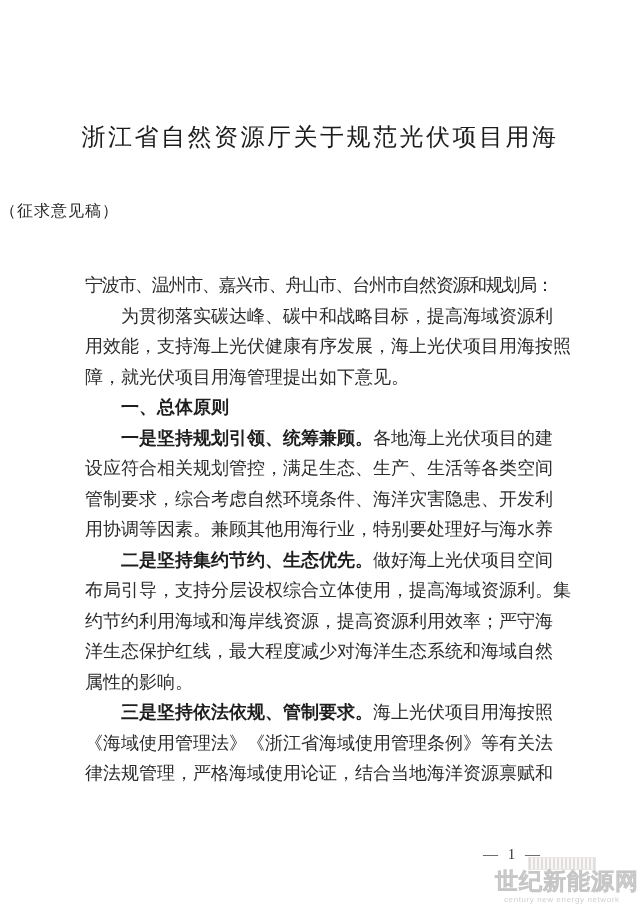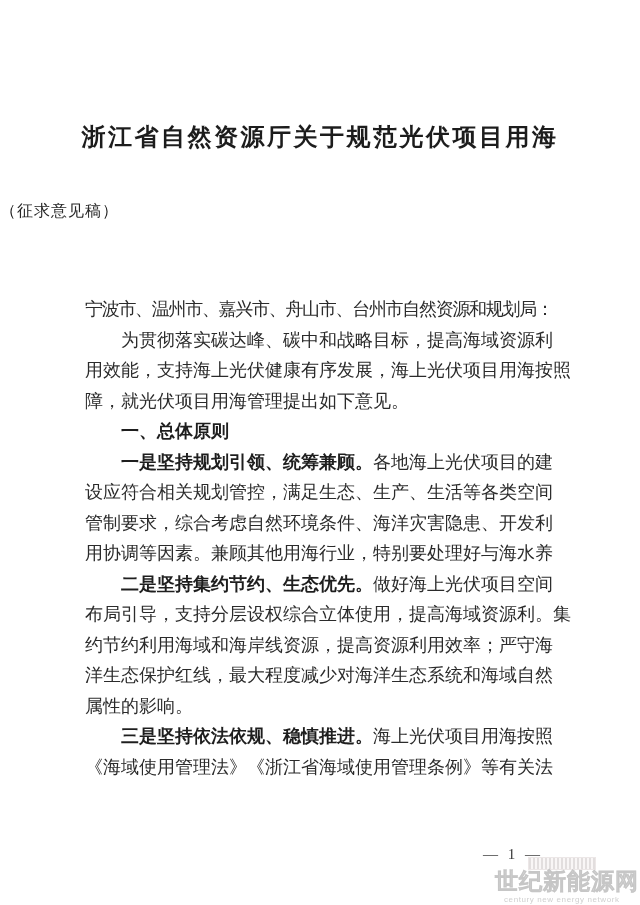--- a/index.html
+++ b/index.html
@@ -8,37 +8,36 @@
     width:640px; height:905px;
     margin:0 auto;
     background:#ffffff;
     font-family:"Liberation Serif","DejaVu Serif",serif;
     overflow:hidden;
   }
   .doc-title {
     position:absolute; top:117px; left:0; right:0;
     text-align:center;
     font-size:24px; line-height:40px;
-    font-weight:bold;
+    font-weight:normal;
     letter-spacing:2.5px;
     color:#1c1c1c;
   }
   .doc-title .t-line { white-space:nowrap; }
   .doc-subtitle {
     position:absolute; top:200px; left:0; right:0;
     text-align:left;
     font-size:16px; line-height:22px;
     color:#262626;
     letter-spacing:1px;
   }
   .doc-body {
     position:absolute; top:270px; left:85px; width:472px;
     font-size:18px; line-height:30.5px;
     color:#2b2b2b;
-    margin-top:24px;
   }
   .body-line { white-space:nowrap; }
   .body-line.indent { padding-left:36px; }
   .body-line.tight { letter-spacing:-1.3px; }
   .body-line.heading,
   .body-line .lead {
     font-family:"Liberation Sans","DejaVu Sans",sans-serif;
     font-weight:bold;
     color:#1e1e1e;
   }
@@ -94,22 +93,23 @@
       <div class="body-line indent heading"><span>一、总体原则</span></div>
       <div class="body-line indent"><span class="lead">一是坚持规划引领、统筹兼顾。</span><span>各地海上光伏项目的建</span></div>
       <div class="body-line"><span>设应符合相关规划管控，满足生态、生产、生活等各类空间</span></div>
       <div class="body-line"><span>管制要求，综合考虑自然环境条件、海洋灾害隐患、开发利</span></div>
       <div class="body-line"><span>用协调等因素。兼顾其他用海行业，特别要处理好与海水养</span></div>
       <div class="body-line indent"><span class="lead">二是坚持集约节约、生态优先。</span><span>做好海上光伏项目空间</span></div>
       <div class="body-line"><span>布局引导，支持分层设权综合立体使用，提高海域资源利。集</span></div>
       <div class="body-line"><span>约节约利用海域和海岸线资源，提高资源利用效率；严守海</span></div>
       <div class="body-line"><span>洋生态保护红线，最大程度减少对海洋生态系统和海域自然</span></div>
       <div class="body-line"><span>属性的影响。</span></div>
-      <div class="body-line indent"><span class="lead">三是坚持依法依规、稳慎推进。</span><span>海上光伏项目用海按照</span></div>
+      <div class="body-line indent"><span class="lead">三是坚持依法依规、管制要求。</span><span>海上光伏项目用海按照</span></div>
       <div class="body-line"><span>《海域使用管理法》《浙江省海域使用管理条例》等有关法</span></div>
+      <div class="body-line"><span>律法规管理，严格海域使用论证，结合当地海洋资源禀赋和</span></div>
     </div>
 
   <div class="page-number">— 1 —</div>
 
   <div class="wm-badge"></div>
   <div class="wm-main">世纪新能源网</div>
   <div class="wm-sub">century new energy network</div>
 
 </div>
 

